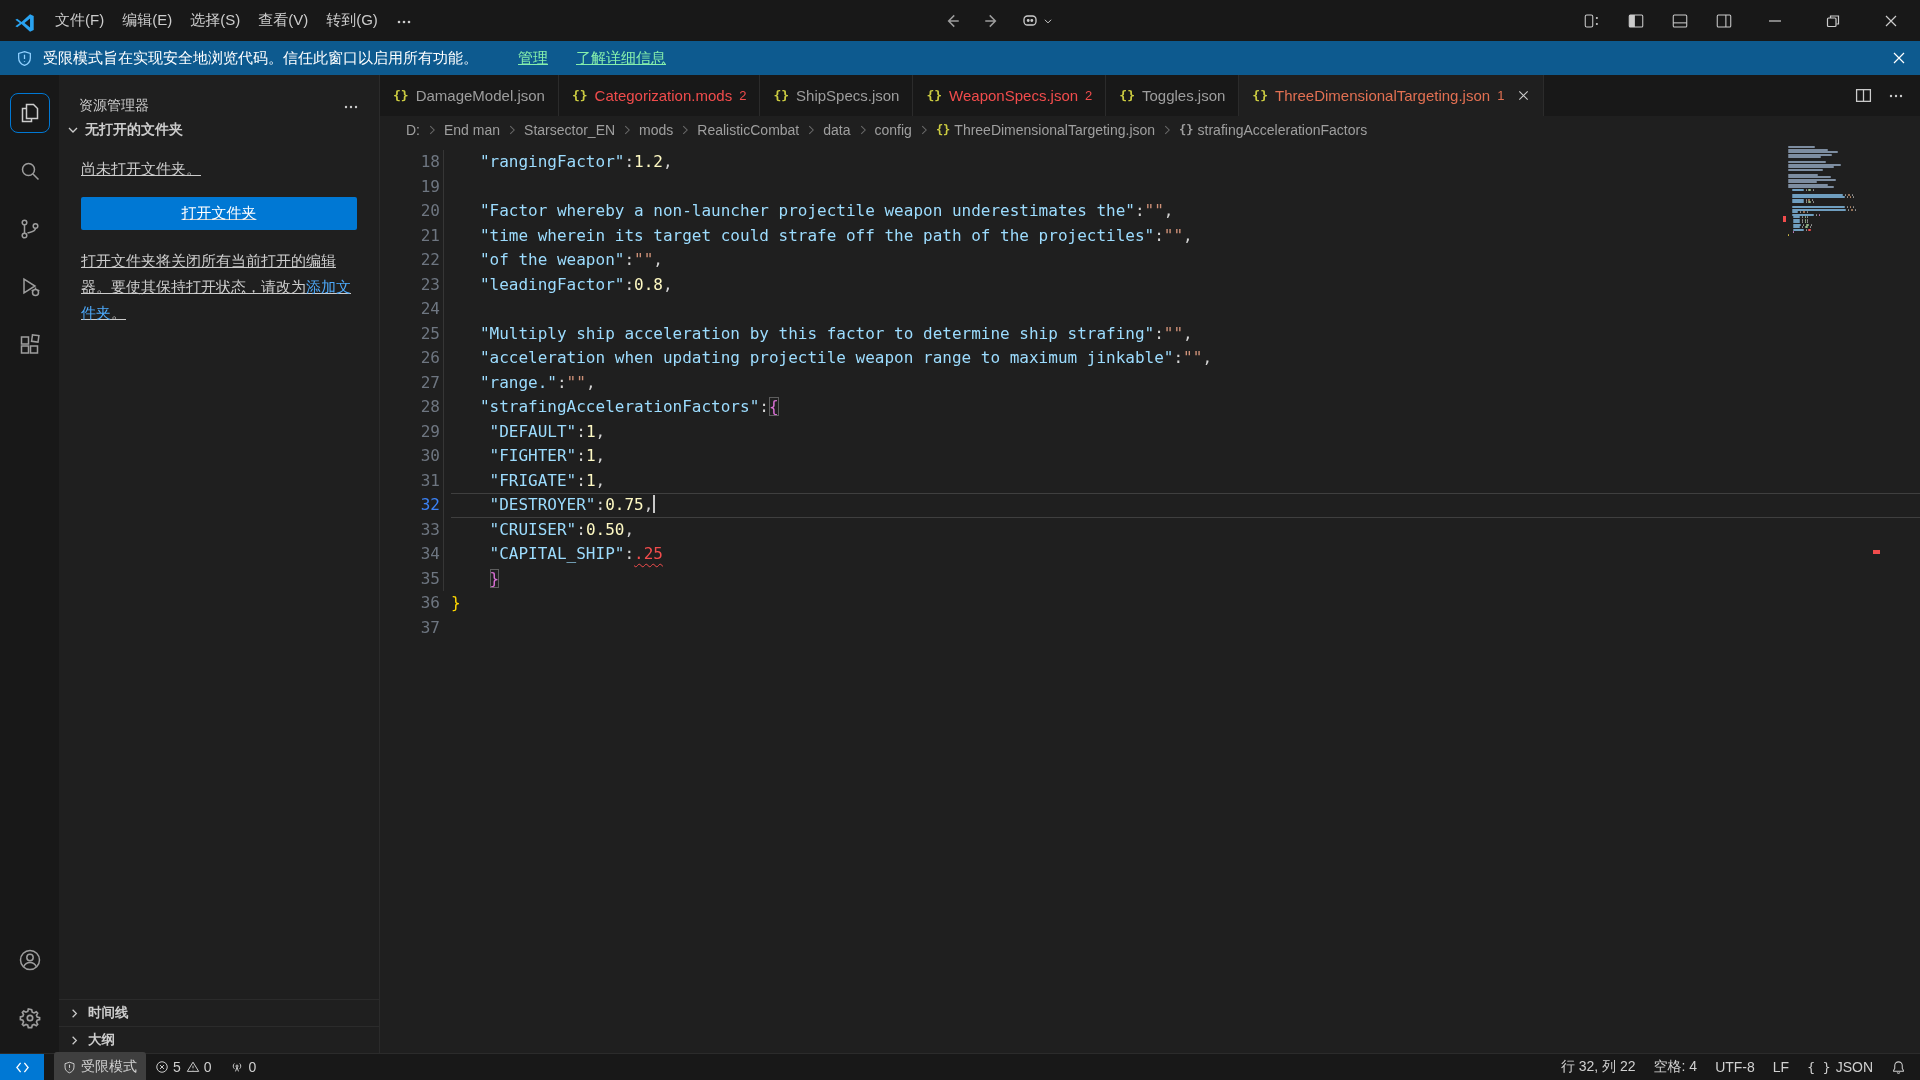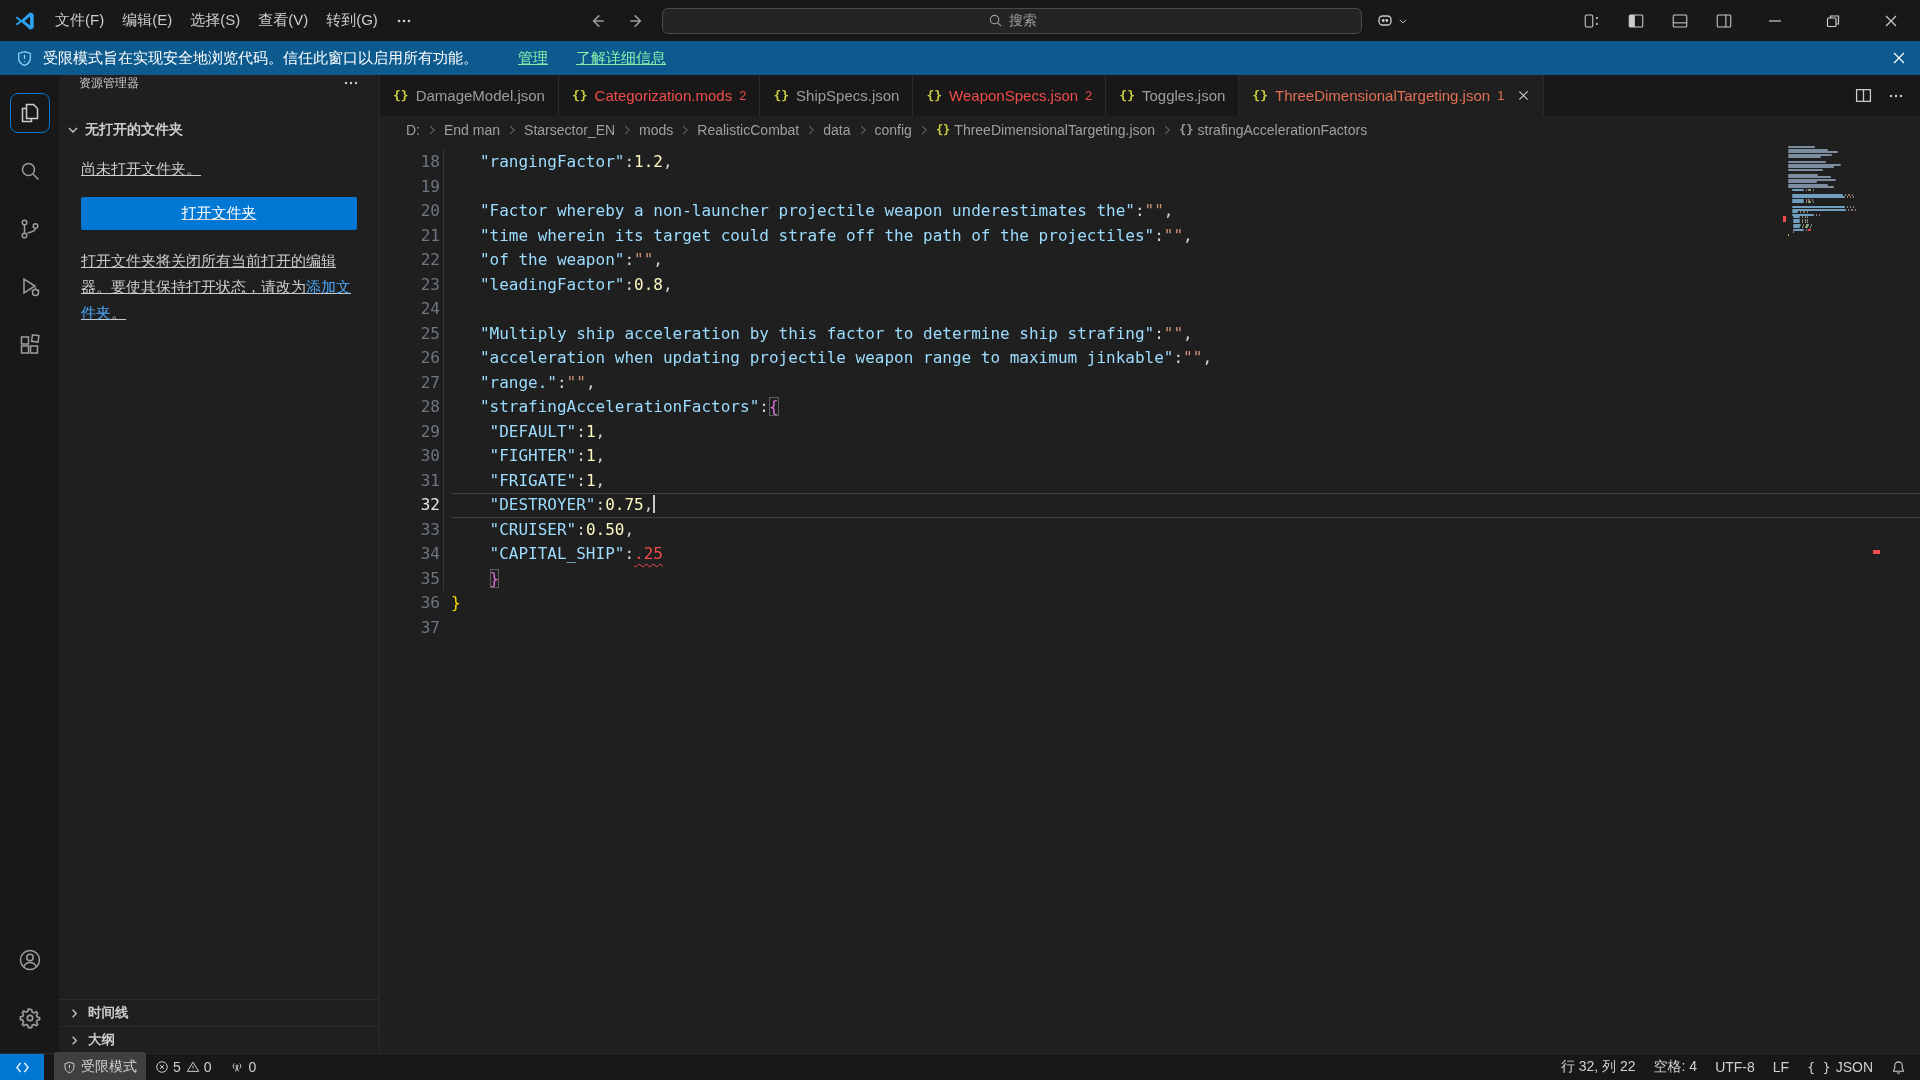--- a/index.html
+++ b/index.html
@@ -2,21 +2,21 @@
 <html><head>
 <meta charset="utf-8">
 <style>
   * { margin:0; padding:0; box-sizing:border-box; }
   html,body { width:1920px; height:1080px; overflow:hidden; background:#1f1f1f;
               font-family:"Liberation Sans", sans-serif; color:#cccccc; }
   svg { display:block; }
 
   
   .titlebar { height:41px; background:#181818; display:flex; align-items:center; }
-  .tb-left { display:flex; align-items:center; }
+  .tb-left { display:flex; align-items:flex-end; }
   .logo { margin:0 10px 0 14px; }
   .menus { display:flex; font-size:15px; color:#cccccc; }
   .menu-item { padding:4px 9px; border-radius:5px; white-space:nowrap; cursor:default; }
   .menu-more { padding:4px 9px; color:#cccccc; }
   .tb-center { flex:1; display:flex; align-items:center; justify-content:center; gap:10px; min-width:0; }
   .nav-arrow { color:#9d9d9d; padding:0 6px; }
   .searchbox { width:700px; height:26px; background:#242424; border:1px solid #4a4a4a;
                border-radius:6px; display:flex; align-items:center; justify-content:center;
                gap:6px; color:#9d9d9d; font-size:14px; }
   .copilot { display:flex; align-items:center; gap:2px; color:#cccccc; margin-left:4px; }
@@ -34,21 +34,21 @@
   
   .main { display:flex; height:978px; }
 
   .activitybar { width:59px; background:#181818; display:flex; flex-direction:column; align-items:center; padding-top:9px; }
   .ab-slot { width:48px; height:58px; display:flex; align-items:center; justify-content:center; color:#9d9d9d; }
   .ab-active-box { width:40px; height:40px; border:1px solid #0078d4; border-radius:8px;
                    display:flex; align-items:center; justify-content:center; color:#cccccc; }
   .ab-bottom { margin-top:auto; display:flex; flex-direction:column; align-items:center; padding-bottom:6px; }
 
   .sidebar { width:321px; background:#1f1f1f; border-right:1px solid #2b2b2b; display:flex; flex-direction:column; }
-  .sb-header { height:40px; display:flex; align-items:flex-start; padding:0 20px; font-size:12px; color:#cccccc; }
+  .sb-header { height:40px; display:flex; align-items:flex-end; padding:0 20px; font-size:14px; color:#cccccc; }
   .sb-header .spacer { flex:1; }
   .section-header { height:30px; display:flex; align-items:center; gap:4px; padding:0 6px; font-size:14px; font-weight:bold; }
   .sb-body { padding:12px 22px 0 22px; font-size:15px; line-height:24px;text-decoration:underline; }
   .empty-msg { margin-bottom:16px; }
   .open-btn { display:block; width:100%; height:33px; background:#0078d4; border:none; border-radius:2px;
               color:#ffffff; font-size:15px; font-family:inherit; cursor:pointer; }
   .note { margin-top:18px; line-height:26px; }
   .link { color:#4daafc; cursor:pointer; }
   .sb-bottom { margin-top:auto; }
   .sb-row { height:27px; border-top:1px solid #2b2b2b; display:flex; align-items:center; gap:6px;
@@ -71,21 +71,21 @@
   .bc-sep { color:#6a6a6a; margin:0 5px; display:flex; }
   .bc-json { font-family:"DejaVu Sans Mono", monospace; font-size:12px; font-weight:bold; }
   .bc-json.yellow { color:#cbcb41; } .bc-json.gray { color:#9f9f9f; }
 
   .editor-body { flex:1; position:relative; overflow:hidden; background:#1f1f1f; }
   .code { position:absolute; inset:0; padding-top:6px;
           font-family:"DejaVu Sans Mono", monospace; font-size:16px; }
   .line { display:flex; height:24.5px; line-height:24.5px; }
   .ln { width:60px; flex:none; text-align:right; color:#6e7681; }
   .lc { flex:1; margin-left:11px; white-space:pre; }
-  .line.cur .ln { color:#e5e5e5; }
+  .line.cur .ln { color:#3b82f6; }
   .line.cur .lc { border-top:1px solid #3f3f3f; border-bottom:1px solid #3f3f3f; line-height:22.5px; }
   .tk-k { color:#9cdcfe; } .tk-p { color:#d4d4d4; } .tk-n { color:#fef9c3; }
   .tk-s { color:#ce9178; } .tk-b1 { color:#ffd700; }
   .tk-b2m { color:#da70d6; outline:1px solid #5e5e5e; outline-offset:-1px; }
   .tk-e { color:#f14c4c; text-decoration:underline wavy #f14c4c 1px; text-underline-offset:4px; }
   .cursor { display:inline-block; width:2px; height:18px; background:#c8c8c8; vertical-align:-3px; }
   .indent-guide { position:absolute; left:63px; top:6px; width:1px; height:441px; background:#363636; }
 
   .minimap { position:absolute; top:2px; right:43px; width:93px; }
   .mm-line { height:2.5px; display:flex; gap:2px; padding-left:4px; align-items:center; }
@@ -133,27 +133,20 @@
     <span class="nav-arrow">
       <svg width="18" height="18" viewBox="0 0 16 16" fill="none" stroke="currentColor" stroke-width="1.3">
           <path d="M10 3L5 8l5 5M5 8h9"></path>
         </svg>
     </span>
     <span class="nav-arrow">
       <svg width="18" height="18" viewBox="0 0 16 16" fill="none" stroke="currentColor" stroke-width="1.3">
           <path d="M6 3l5 5-5 5M11 8H2"></path>
         </svg>
     </span>
-    <div class="searchbox">
-      <svg width="15" height="15" viewBox="0 0 16 16" fill="none" stroke="currentColor" stroke-width="1.2">
-          <circle cx="7" cy="7" r="4.5"></circle>
-          <path d="M10.5 10.5L14 14"></path>
-        </svg>
-      <span>搜索</span>
-    </div>
     <span class="copilot">
       <svg width="20" height="16" viewBox="0 0 20 16" fill="none" stroke="currentColor" stroke-width="1.3">
           <rect x="3" y="3" width="12" height="9" rx="3.5"></rect>
           <circle cx="7.2" cy="7.5" r="0.8" fill="currentColor"></circle>
           <circle cx="10.8" cy="7.5" r="0.8" fill="currentColor"></circle>
         </svg>
       <svg width="10" height="10" viewBox="0 0 16 16" fill="none" stroke="currentColor" stroke-width="1.6">
           <path d="M3 6l5 5 5-5"></path>
         </svg>
     </span>

